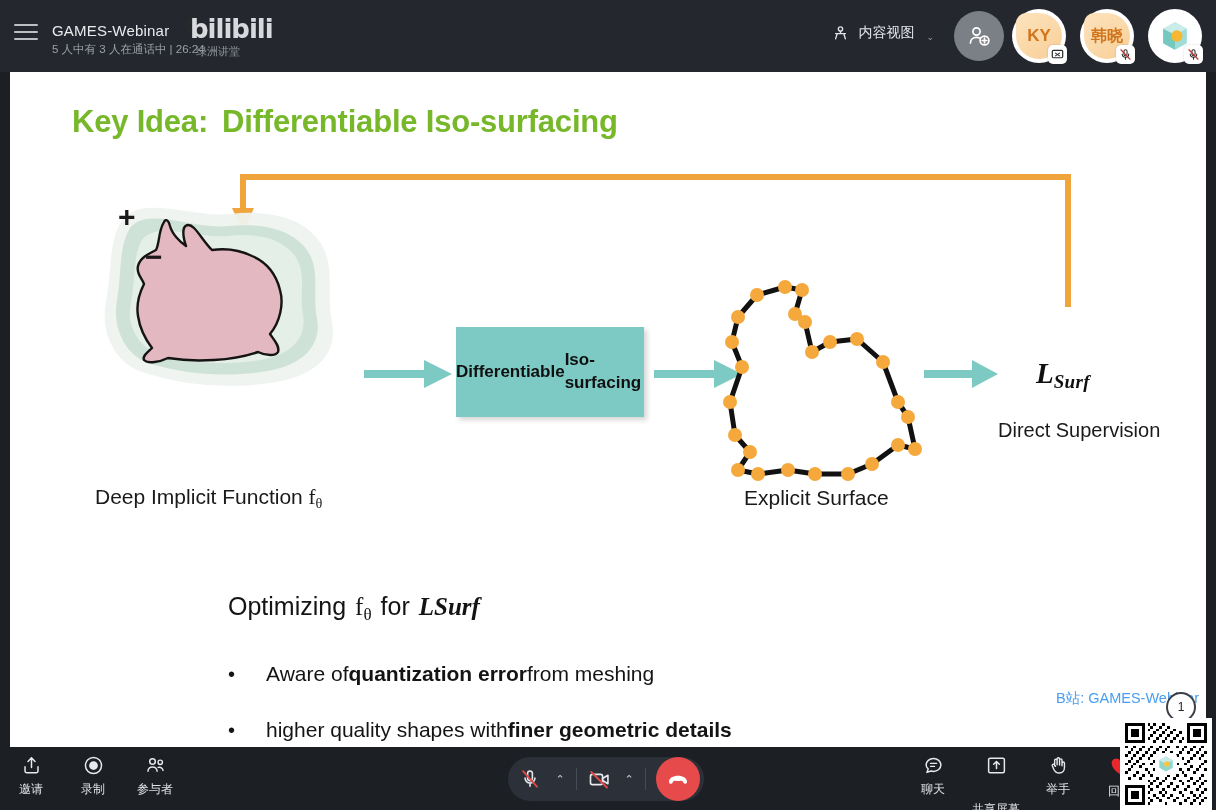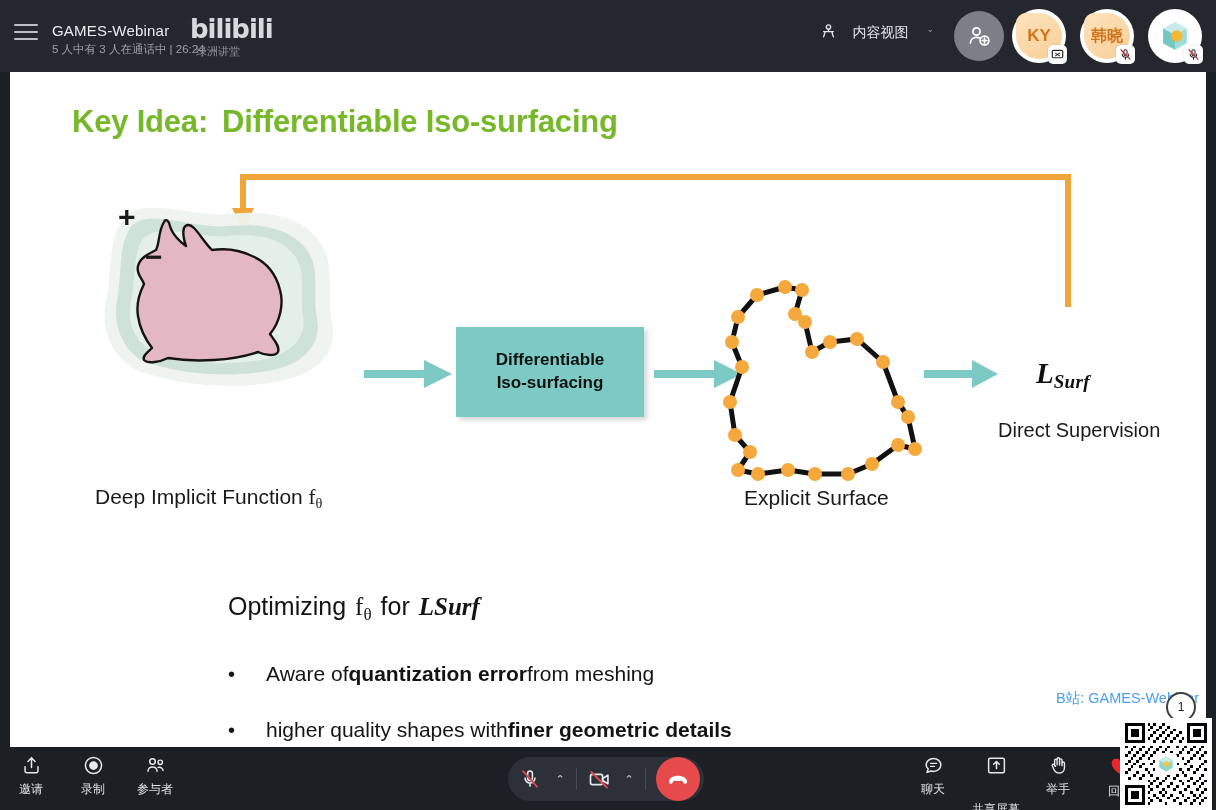--- a/index.html
+++ b/index.html
@@ -51,21 +51,21 @@
     letter-spacing: -1px; opacity: .92; white-space: nowrap; pointer-events: none;
     font-family: "DejaVu Sans", sans-serif;
   }
   .brand-sub-overlay {
     position: absolute; left: 196px; top: 44px;
     font-size: 11px; color: #8f959c; white-space: nowrap; pointer-events: none;
   }
 
   .view-mode {
     position: absolute; right: 282px; top: 24px;
-    display: flex; align-items: flex-start; gap: 16px;
+    display: flex; align-items: flex-end; gap: 10px;
     color: #e4e6e9; font-size: 14px; cursor: pointer;
   }
   .view-mode .chev { font-size: 9px; color: #9aa0a8; margin-left: 2px; }
 
   .add-person {
     position: absolute; right: 212px; top: 11px;
     width: 50px; height: 50px; border-radius: 50%;
     background: #7b7f86; display: flex; align-items: center; justify-content: center;
     cursor: pointer;
   }
@@ -122,21 +122,21 @@
     font-size: 21px; color: #1a1a1a; white-space: nowrap;
   }
   .label-explicit {
     position: absolute; left: 734px; top: 414px;
     font-size: 21px; color: #1a1a1a; white-space: nowrap;
   }
 
   .proc-box {
     position: absolute; left: 446px; top: 255px; width: 188px; height: 90px;
     background: #7dcac4; box-shadow: 3px 3px 5px rgba(0,0,0,.17);
-    display: flex; flex-direction: column; align-items: center; justify-content: center;
+    display: flex; flex-direction: row; align-items: center; justify-content: center;
     color: #101010; font-size: 17px; font-weight: 700; line-height: 1.35;
   }
 
   .surf-loss {
     position: absolute; left: 1026px; top: 285px;
     font-family: "Liberation Serif", serif; font-style: italic; font-weight: 700;
     color: #101010; white-space: nowrap;
   }
   .surf-loss .big { font-size: 29px; }
   .surf-loss .sub { font-size: 19px; vertical-align: -5px; letter-spacing: .3px; }

